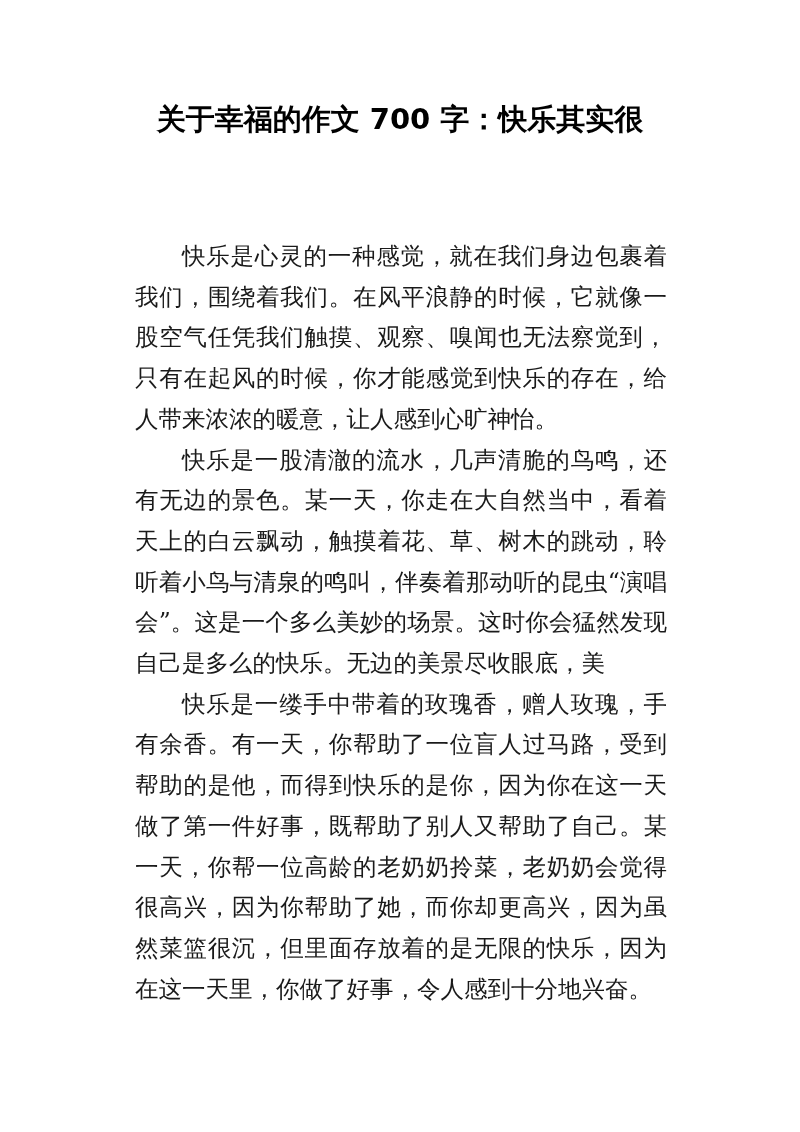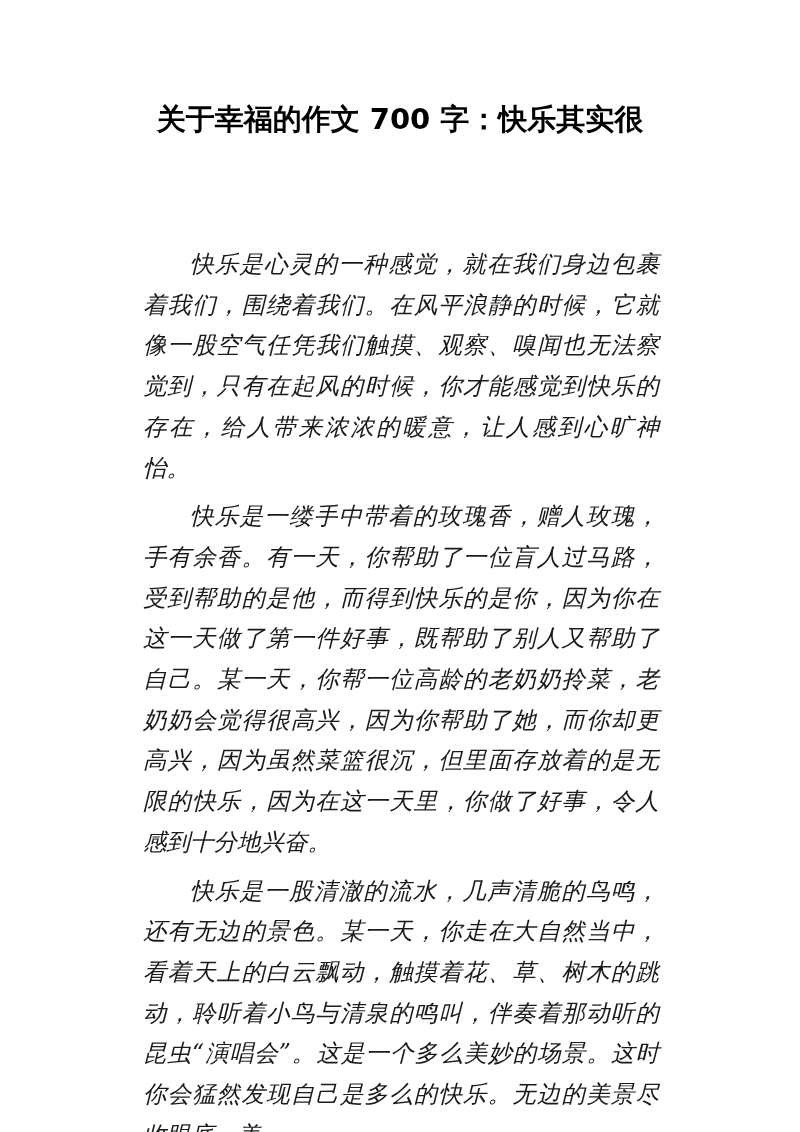--- a/index.html
+++ b/index.html
@@ -41,32 +41,31 @@
       top: 236px;
       width: 532px;
       font-family: "DejaVu Serif", "Liberation Serif", serif;
       font-size: 23.5px;
       line-height: 40.7px;
       color: #1a1a1a;
       text-align: justify;
       text-justify: inter-character;
     }
     .para {
-      margin: 8px;
+      margin: 0;
       padding: 0;
       text-indent: 47px;
-      font-style: italic;
     }
   </style>
 </head>
 <body>
 
 <div class="page">
   <div class="title">
     <div>关于幸福的作文 700 字：快乐其实很</div>
   </div>
 
   <div class="body-text">
     <p class="para">快乐是心灵的一种感觉，就在我们身边包裹着我们，围绕着我们。在风平浪静的时候，它就像一股空气任凭我们触摸、观察、嗅闻也无法察觉到，只有在起风的时候，你才能感觉到快乐的存在，给人带来浓浓的暖意，让人感到心旷神怡。</p>
+    <p class="para">快乐是一股清澈的流水，几声清脆的鸟鸣，还有无边的景色。某一天，你走在大自然当中，看着天上的白云飘动，触摸着花、草、树木的跳动，聆听着小鸟与清泉的鸣叫，伴奏着那动听的昆虫“演唱会”。这是一个多么美妙的场景。这时你会猛然发现自己是多么的快乐。无边的美景尽收眼底，美</p>
     <p class="para">快乐是一缕手中带着的玫瑰香，赠人玫瑰，手有余香。有一天，你帮助了一位盲人过马路，受到帮助的是他，而得到快乐的是你，因为你在这一天做了第一件好事，既帮助了别人又帮助了自己。某一天，你帮一位高龄的老奶奶拎菜，老奶奶会觉得很高兴，因为你帮助了她，而你却更高兴，因为虽然菜篮很沉，但里面存放着的是无限的快乐，因为在这一天里，你做了好事，令人感到十分地兴奋。</p>
-    <p class="para">快乐是一股清澈的流水，几声清脆的鸟鸣，还有无边的景色。某一天，你走在大自然当中，看着天上的白云飘动，触摸着花、草、树木的跳动，聆听着小鸟与清泉的鸣叫，伴奏着那动听的昆虫“演唱会”。这是一个多么美妙的场景。这时你会猛然发现自己是多么的快乐。无边的美景尽收眼底，美</p>
   </div>
 </div>
 
 </body></html>

